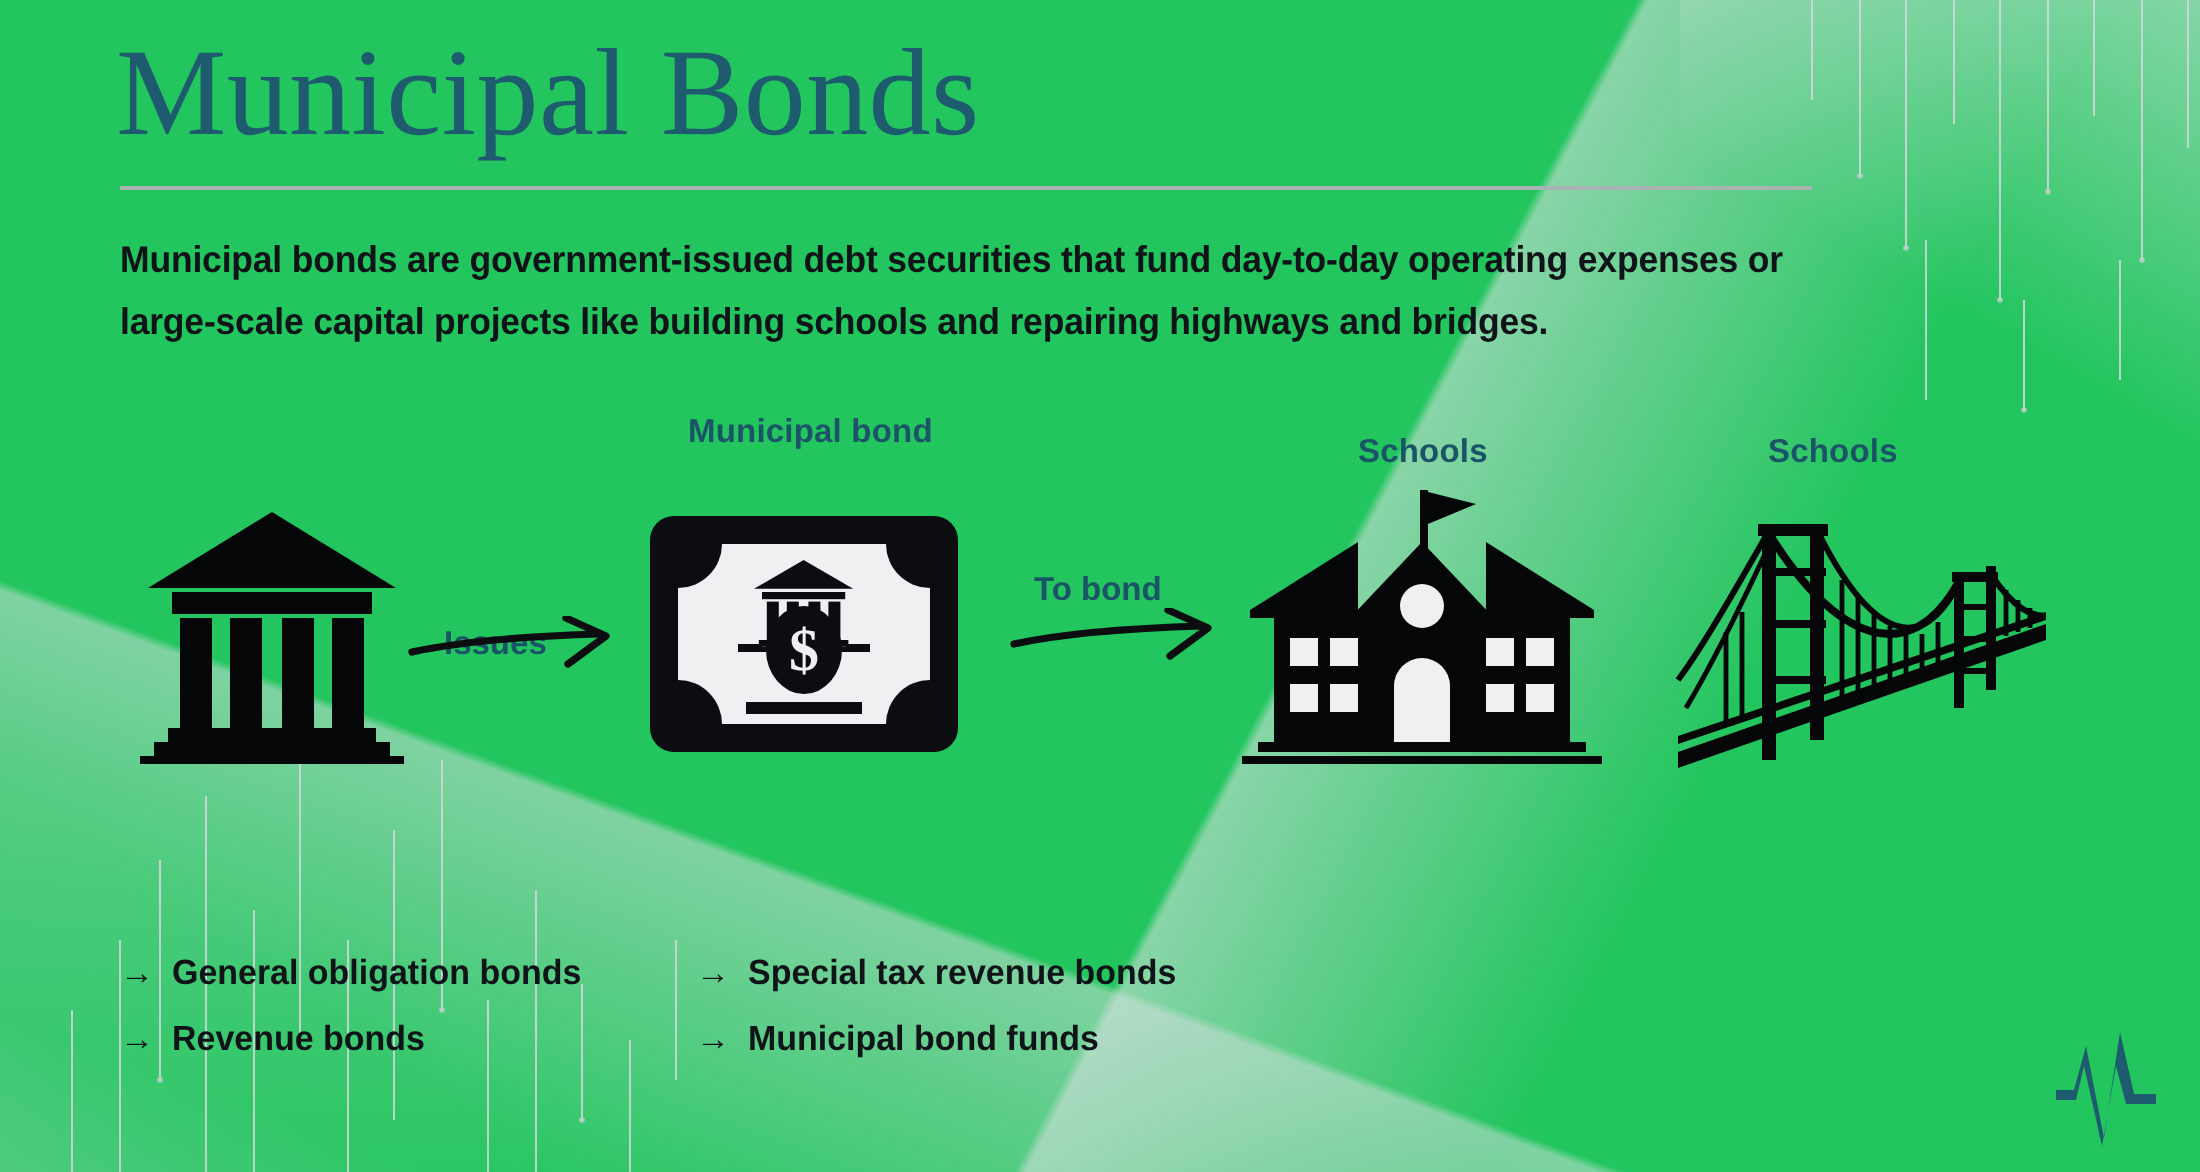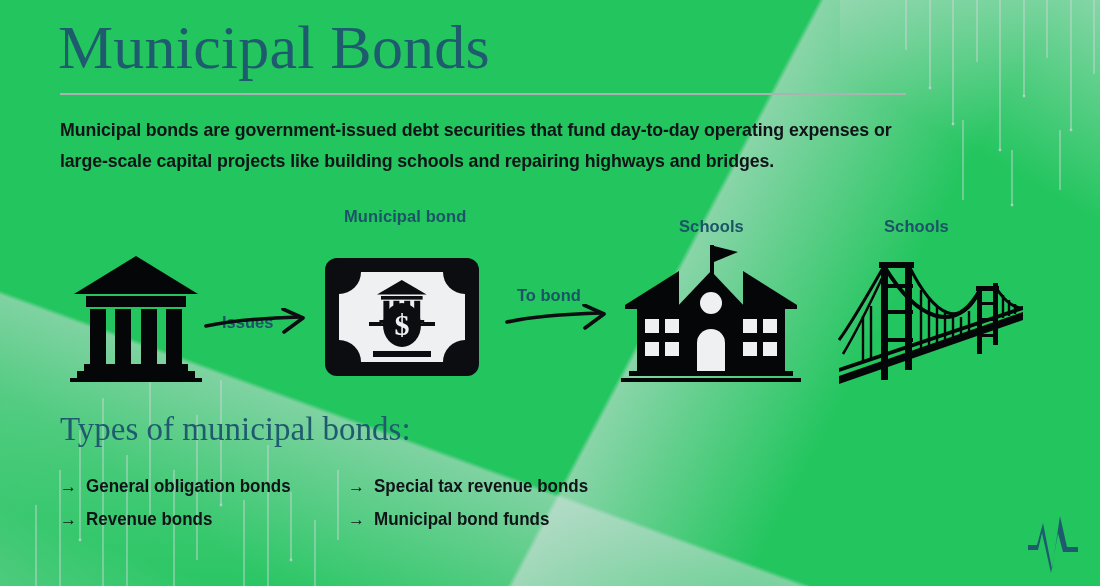--- a/index.html
+++ b/index.html
@@ -302,21 +302,20 @@
       <path d="M79 1 L 99 10 L 80 24" stroke="#0b0d10" stroke-width="3.6" fill="none" stroke-linecap="round" stroke-linejoin="round"></path>
     </svg>
   </div>
   <div class="icon" id="arrow-2">
     <svg width="106" height="34" viewBox="0 0 106 34">
       <path d="M2 18 C 30 12, 62 10, 96 9" stroke="#0b0d10" stroke-width="3.6" fill="none" stroke-linecap="round"></path>
       <path d="M79 1 L 99 10 L 80 24" stroke="#0b0d10" stroke-width="3.6" fill="none" stroke-linecap="round" stroke-linejoin="round"></path>
     </svg>
   </div>
 
-  <div class="types-head">Types of municipal bonds:</div>
 
   <div class="types-list col-a">
     <div class="bullet">
       <span class="arw">→</span>
       <span class="txt">General obligation bonds</span>
     </div>
     <div class="bullet">
       <span class="arw">→</span>
       <span class="txt">Revenue bonds</span>
     </div>

